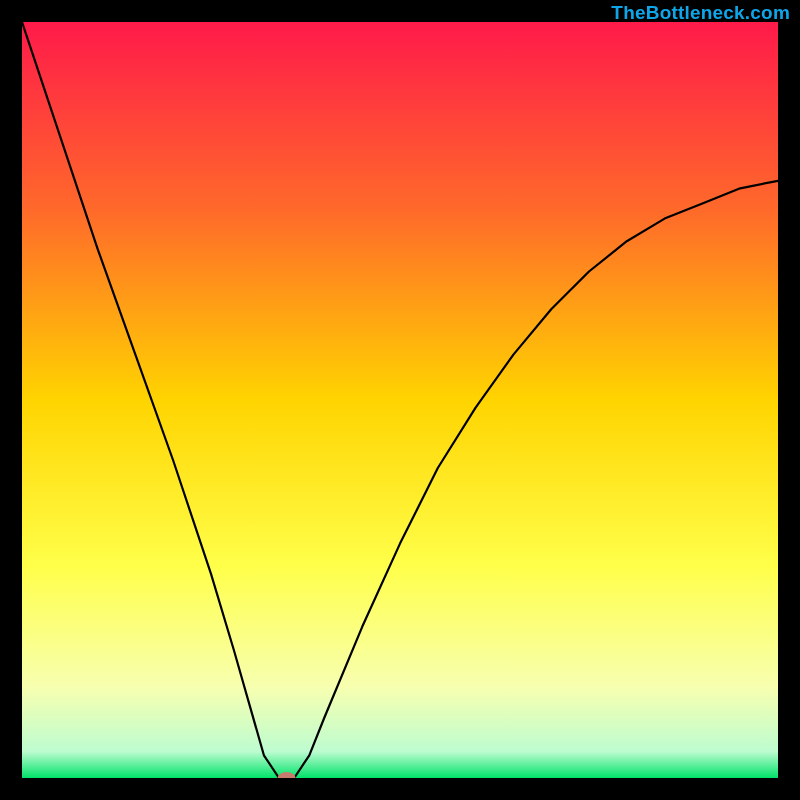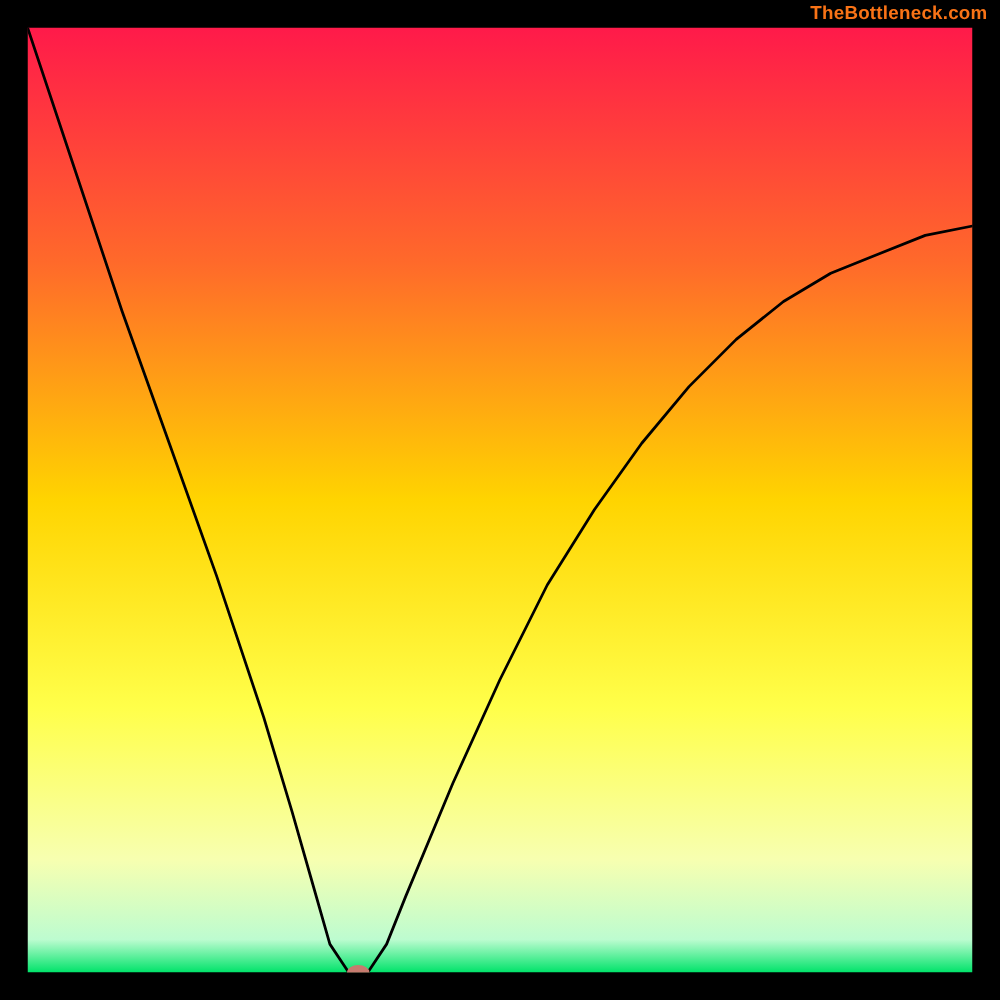--- a/index.html
+++ b/index.html
@@ -8,23 +8,23 @@
     position: relative;
     width: 800px;
     height: 800px;
     background: #000;
   }
   .watermark {
     position: absolute;
     top: 2px;
     right: 10px;
     font-family: Arial, Helvetica, sans-serif;
-    font-size: 15px;
+    font-size: 19px;
     font-weight: 600;
-    color: #f97316;
+    color: #0ea5e9;
     letter-spacing: 0.2px;
     z-index: 10;
   }
   .plot-area {
     position: absolute;
     left: 22px;
     top: 22px;
     width: 756px;
     height: 756px;
   }

